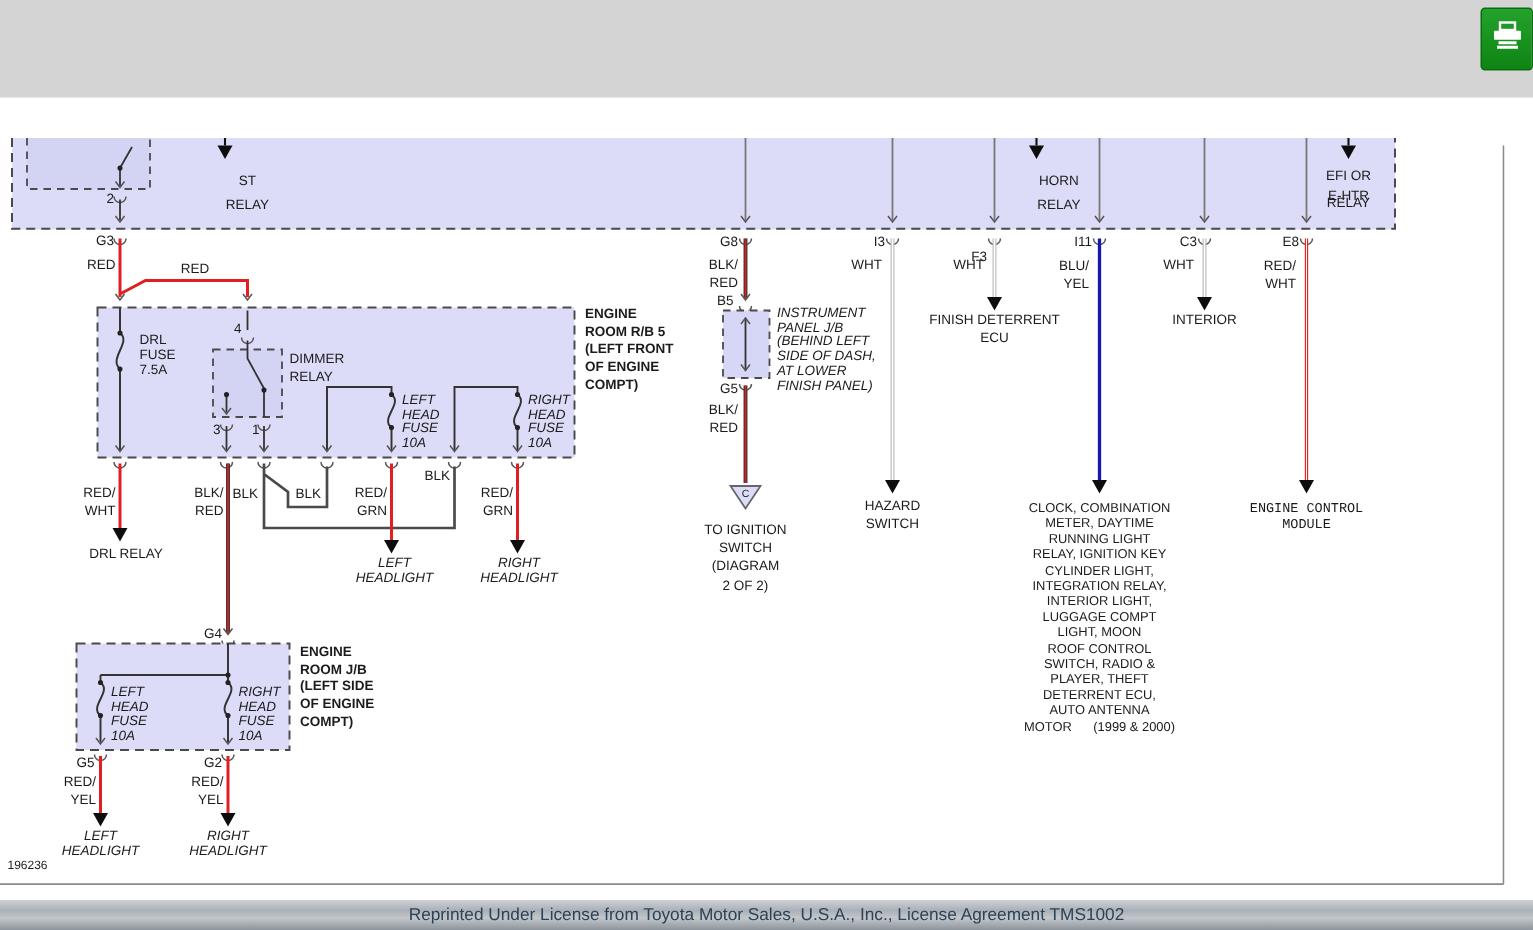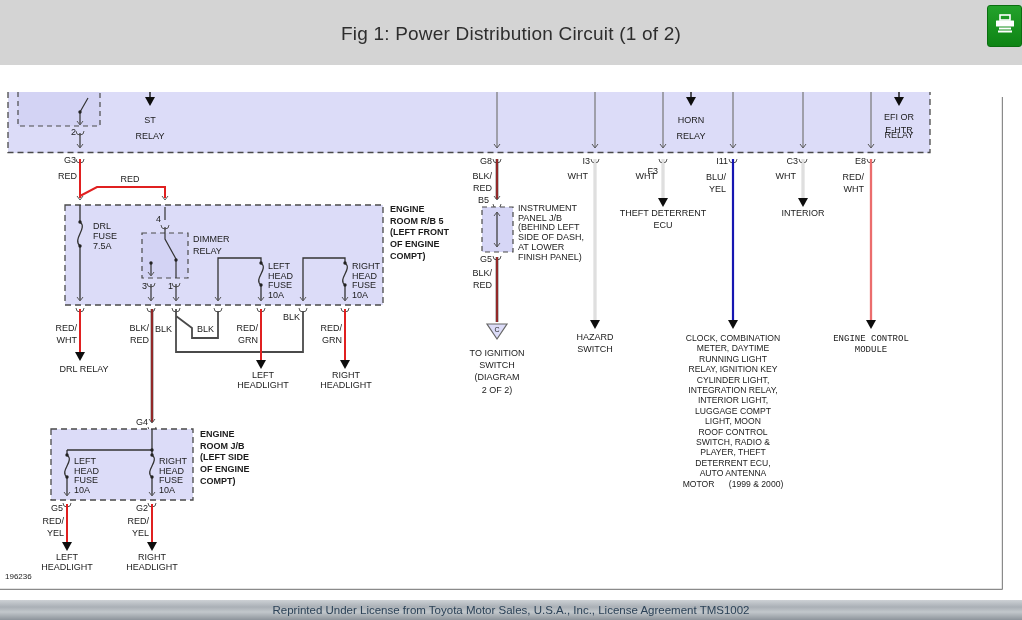--- a/index.html
+++ b/index.html
@@ -16,35 +16,34 @@
   .footer{position:absolute;left:0;top:600px;width:1022px;height:20px;
          background:linear-gradient(180deg,#cdd1d5 0%,#aab0b6 35%,#c2c7cb 60%,#8d949b 100%);
          display:flex;align-items:center;justify-content:center;
          font-size:11.5px;color:#2c4257;}
   
   .canvas-svg{position:absolute;left:0;top:92px;}
   
   .lbl{position:absolute;font-size:9px;line-height:10.2px;color:#1b1b1b;white-space:pre;}
   .c{transform:translateX(-50%);text-align:center;}
   .r{transform:translateX(-100%);text-align:right;}
-  .lh97{line-height:9.7px;}
+  .lh97{line-height:9.7px;font-style:italic;}
   .lh108{line-height:10.8px;font-family:Liberation Mono, monospace;}
   .lh12{line-height:12px;}
   .lh117{line-height:11.7px;font-weight:bold;}
   .lh122{line-height:12.2px;}
-  .lh16{line-height:16px;}
+  .lh16{line-height:16px;margin-left:15px;}
   .fs86{font-size:8.6px;line-height:10.4px;text-align:center;}
   .fs7{font-size:7px;}
   .fs8{font-size:8px;}
 </style>
 </head>
 <body>
 
 <div class="header">
-  <div class="title">Fig 1: Power Distribution Circuit (1 of 2)</div>
   <div class="print-btn">
     <span>
       <svg width="22" height="20" viewBox="0 0 22 20">
         <rect x="6" y="1" width="10" height="5" fill="none" stroke="#fff" stroke-width="1.6"></rect>
         <rect x="2" y="6.5" width="18" height="6" rx="0.5" fill="#fff"></rect>
         <rect x="5" y="13.5" width="12" height="2" fill="#fff"></rect>
         <rect x="4" y="16.5" width="14" height="2" fill="#fff"></rect>
       </svg>
     </span>
   </div>
@@ -327,21 +326,21 @@
 <div class="lbl r" style="left:492px;top:254px">G5</div>
 <div class="lbl r lh12" style="left:492px;top:267px">BLK/
 RED</div>
 <div class="lbl c fs7" style="left:497px;top:325px">C</div>
 <div class="lbl c lh122" style="left:497px;top:347px">TO IGNITION
 SWITCH
 (DIAGRAM
 2 OF 2)</div>
 <div class="lbl c lh122" style="left:595px;top:331px">HAZARD
 SWITCH</div>
-<div class="lbl c lh122" style="left:663px;top:207px">THEFT DETERRENT
+<div class="lbl c lh122" style="left:663px;top:207px">FINISH DETERRENT
 ECU</div>
 <div class="lbl c" style="left:803px;top:208px">INTERIOR</div>
 <div class="lbl c fs86" style="left:733px;top:333px">CLOCK, COMBINATION
 METER, DAYTIME
 RUNNING LIGHT
 RELAY, IGNITION KEY
 CYLINDER LIGHT,
 INTEGRATION RELAY,
 INTERIOR LIGHT,
 LUGGAGE COMPT

